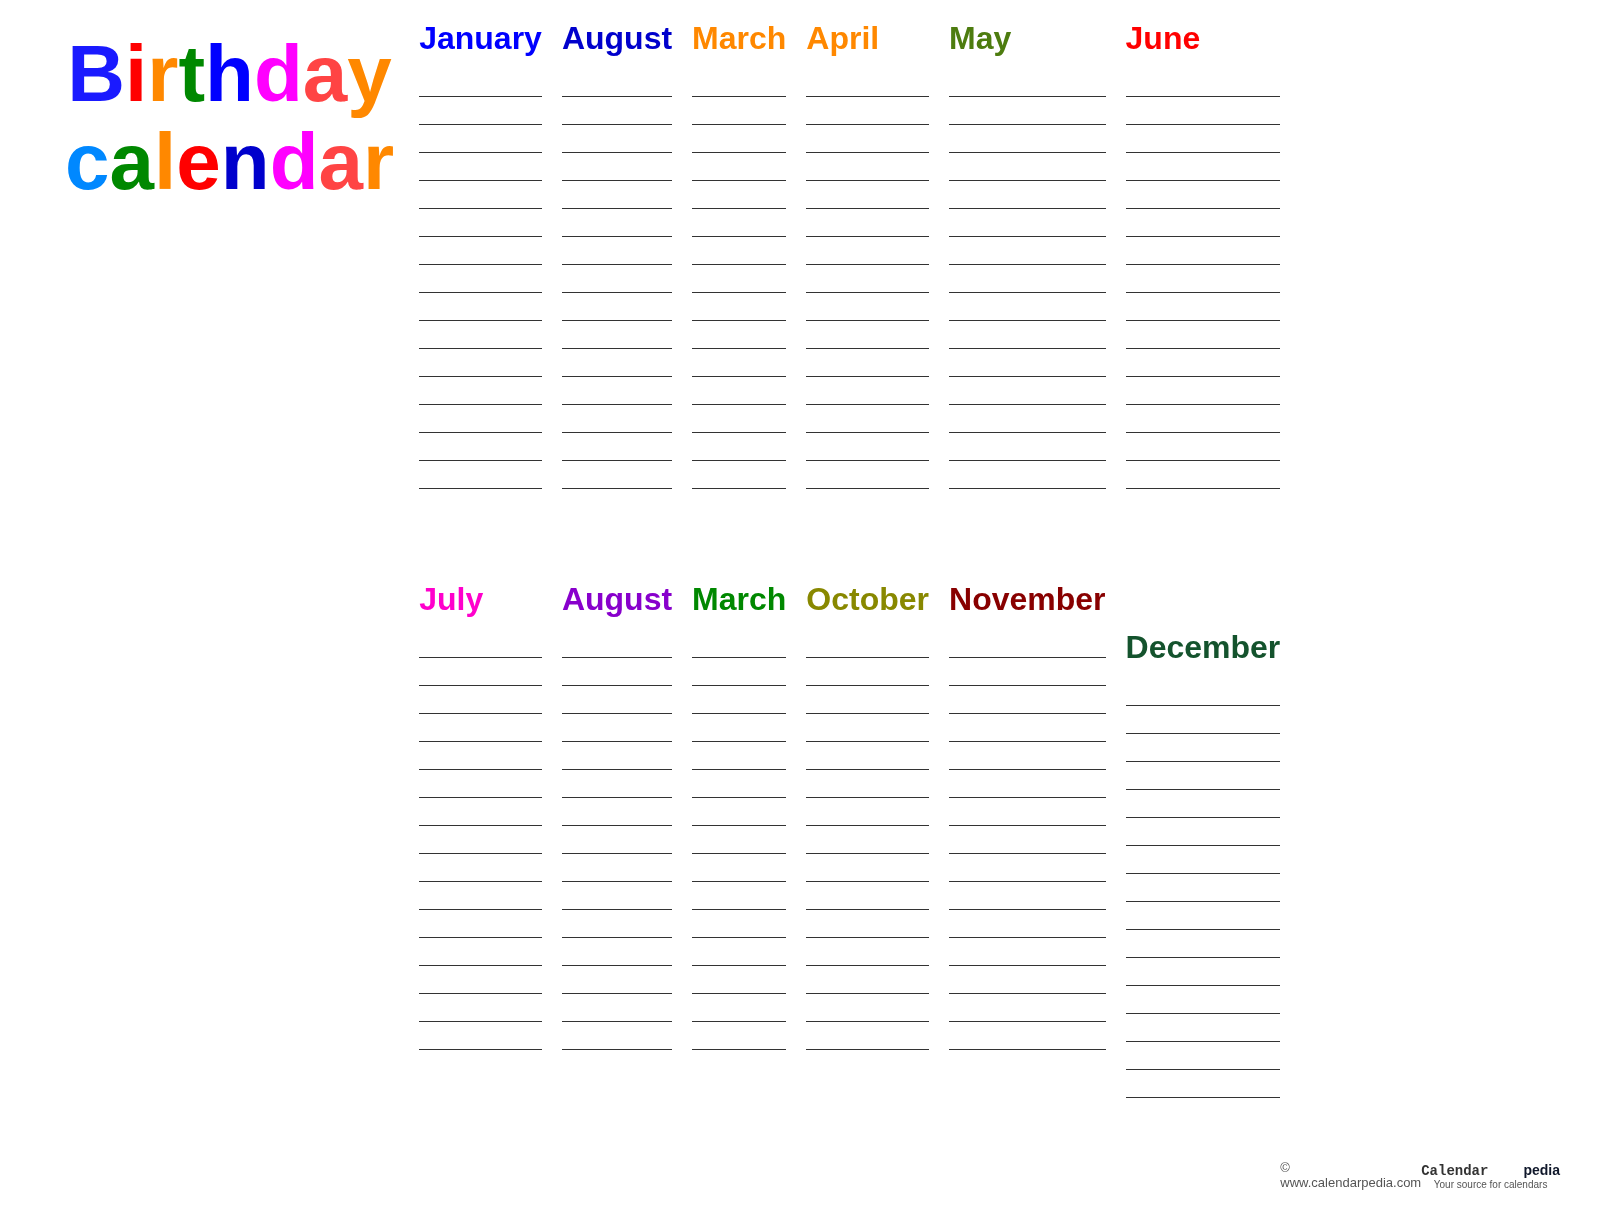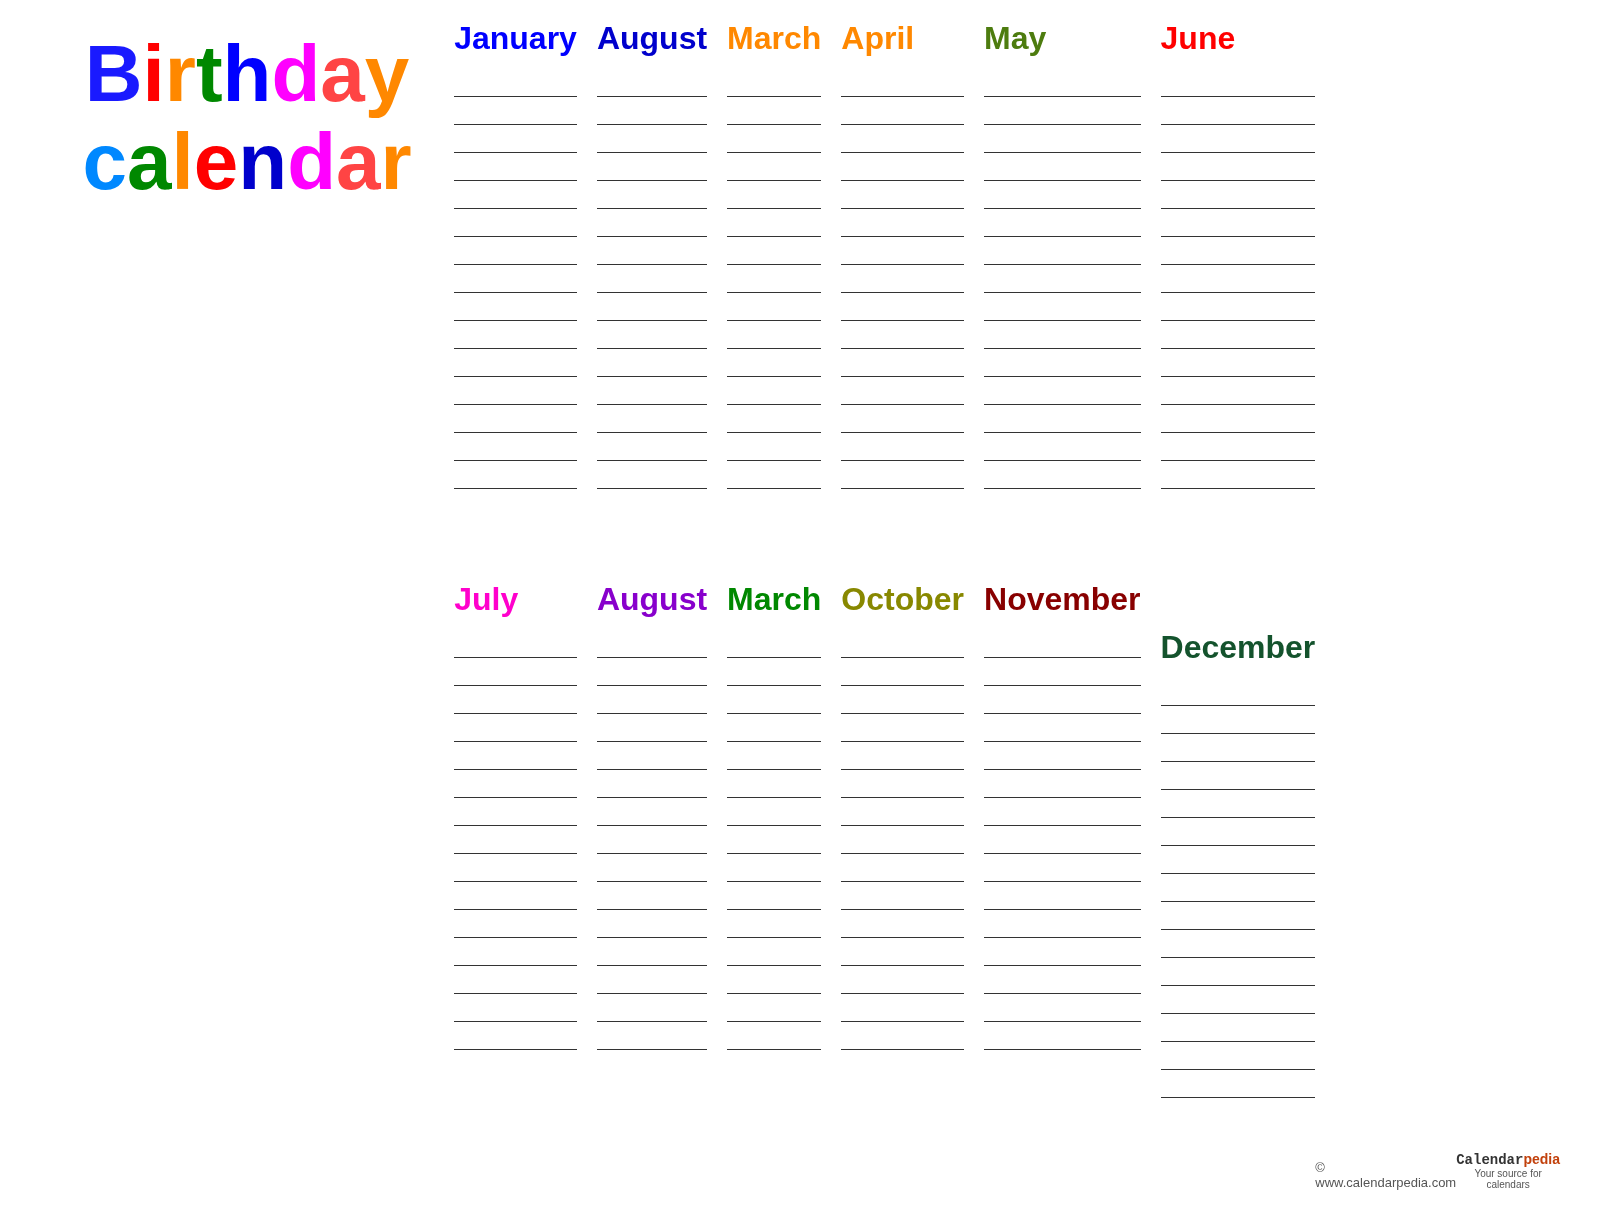--- a/index.html
+++ b/index.html
@@ -366,18 +366,18 @@
           <div class="write-line"></div>
           <div class="write-line"></div>
           <div class="write-line"></div>
         </div>
       </div>
     </div>
 
   <div class="footer">
     <span class="footer-left">© www.calendarpedia.com</span>
     <div>
-      <span style="font-weight:bold;font-family:Liberation Mono, monospace;">Calendar</span><span style="color:#c2410c; font-weight:bold;">pedia</span>
+      <span style="font-weight:bold;font-family:Liberation Mono, monospace;">Calendar</span><span style="color:#0f172a; font-weight:bold;margin-left:35px;">pedia</span>
       <span class="footer-sub">Your source for calendars</span>
     </div>
   </div>
 
 </div>
 
 </body></html>

